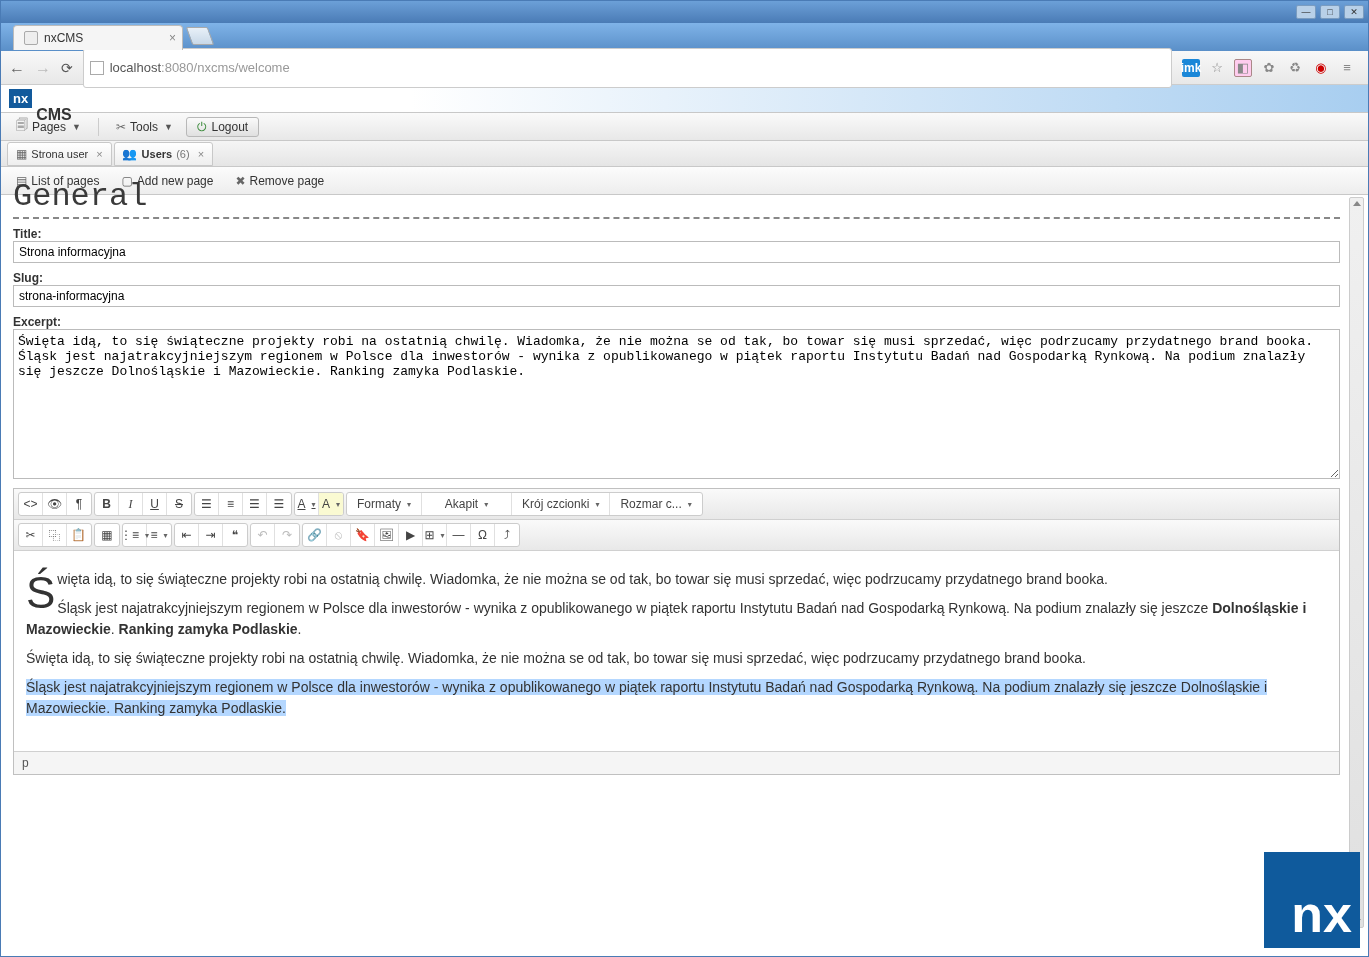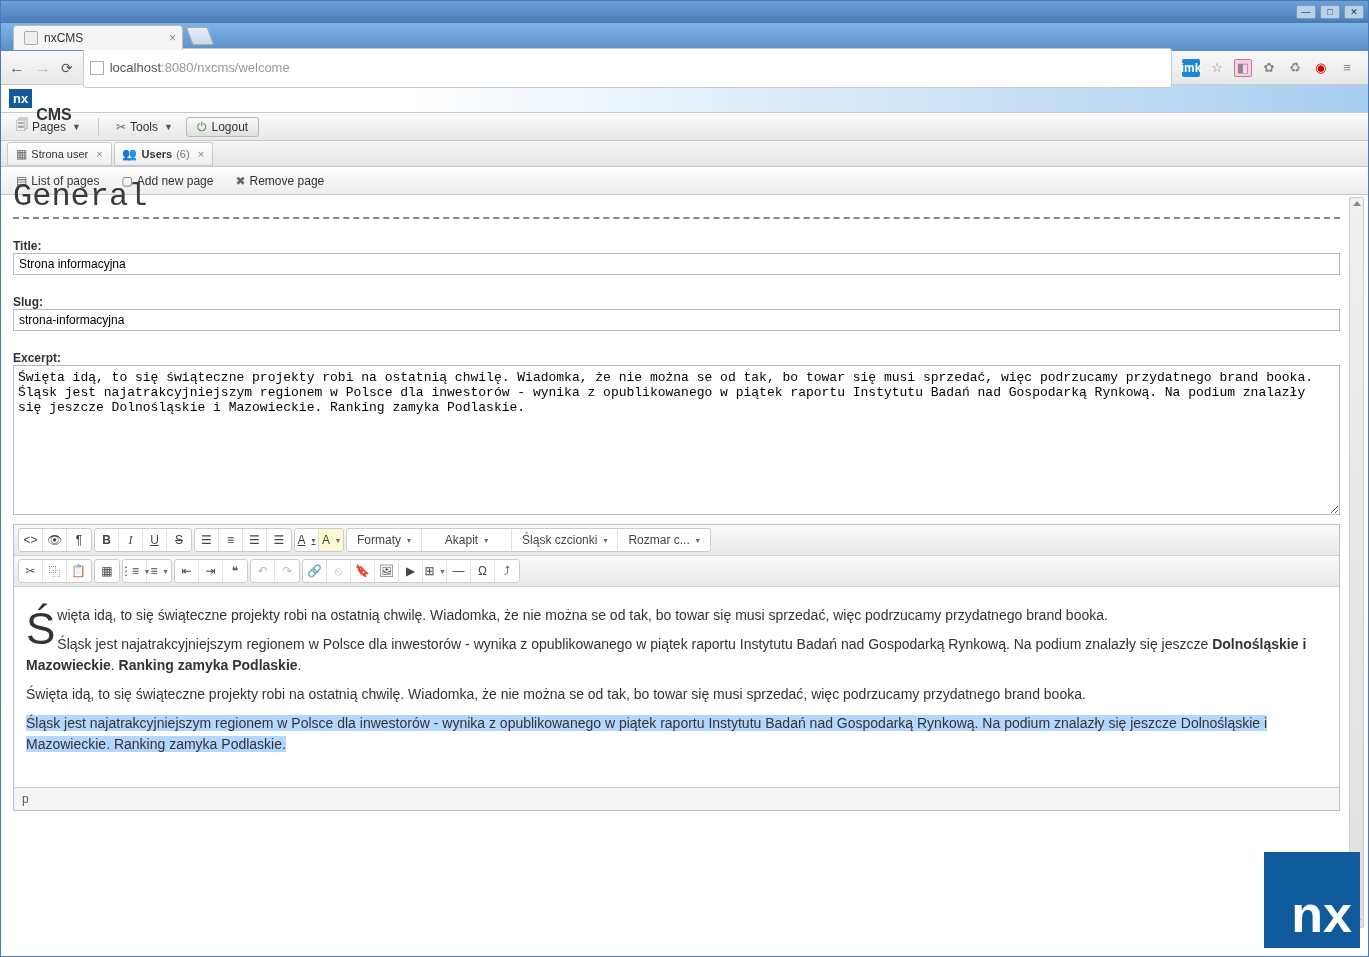--- a/index.html
+++ b/index.html
@@ -49,21 +49,21 @@
 .disabled-ic { color: #aaa; }
 
 .content-scroll { position: absolute; top: 167px; bottom: 4px; left: 4px; right: 4px; overflow-y: auto; }
 .right-scroll-hint { position: absolute; right: 4px; top: 196px; bottom: 28px; width: 15px; background: linear-gradient(to bottom, #f0f0f0, #e0e0e0); border: 1px solid #ccc; border-radius: 2px; }
 .right-scroll-hint::before, .right-scroll-hint::after { content: ''; position: absolute; left: 3px; width: 0; height: 0; border-left: 4px solid transparent; border-right: 4px solid transparent; }
 .right-scroll-hint::before { top: 3px; border-bottom: 5px solid #888; }
 .right-scroll-hint::after { bottom: 3px; border-top: 5px solid #888; }
 
 .content-area { padding: 2px 24px 10px 8px; }
 .section-head { font-family: Liberation Mono, monospace; font-size: 32px; color: #3a3a3a; font-weight: normal; margin: 8px 0 2px 0; border-bottom: 2px dashed #888; padding-bottom: 2px; }
-.field-label { font-size: 12px; font-weight: bold; margin-top: 20px; }
+.field-label { font-size: 12px; font-weight: bold; margin-top: 8px; }
 .text-input { width: 100%; height: 22px; border: 1px solid #bbb; padding: 2px 5px; font-size: 12px; font-family: inherit; }
 .textarea-input { width: 100%; height: 150px; border: 1px solid #bbb; padding: 4px; font-family: "Courier New", monospace; font-size: 13px; resize: both; }
 
 .editor-box { border: 1px solid #c0c0c0; margin-top: 6px; }
 .ed-tb { background: linear-gradient(to bottom, #fafafa, #e8e8e8); border-bottom: 1px solid #d0d0d0; padding: 3px 4px; display: flex; flex-wrap: wrap; gap: 2px; align-items: center; }
 .ed-group { display: inline-flex; border: 1px solid #ccc; border-radius: 3px; background: #fff; overflow: hidden; }
 .ed-btn { width: 24px; height: 22px; display: inline-flex; align-items: center; justify-content: center; font-size: 12px; color: #444; border-right: 1px solid #e0e0e0; cursor: pointer; }
 .ed-btn:last-child { border-right: none; }
 .ed-btn.wide { width: auto; padding: 0 10px; min-width: 60px; }
 .ed-btn .dd { font-size: 8px; margin-left: 6px; color: #666; }
@@ -217,21 +217,21 @@
           <div class="ed-group">
             <span class="ed-btn wide">
                 <span>Formaty</span>
                 <span class="dd">▾</span>
               </span>
             <span class="ed-btn wide" style="min-width:90px;">
                 <span>Akapit</span>
                 <span class="dd">▾</span>
               </span>
             <span class="ed-btn wide" style="min-width:90px;">
-                <span>Śląsk czcionki</span>
+                <span>Krój czcionki</span>
                 <span class="dd">▾</span>
               </span>
             <span class="ed-btn wide" style="min-width:80px;">
                 <span>Rozmar c...</span>
                 <span class="dd">▾</span>
               </span>
           </div>
         </div>
 
         <div class="ed-tb">

